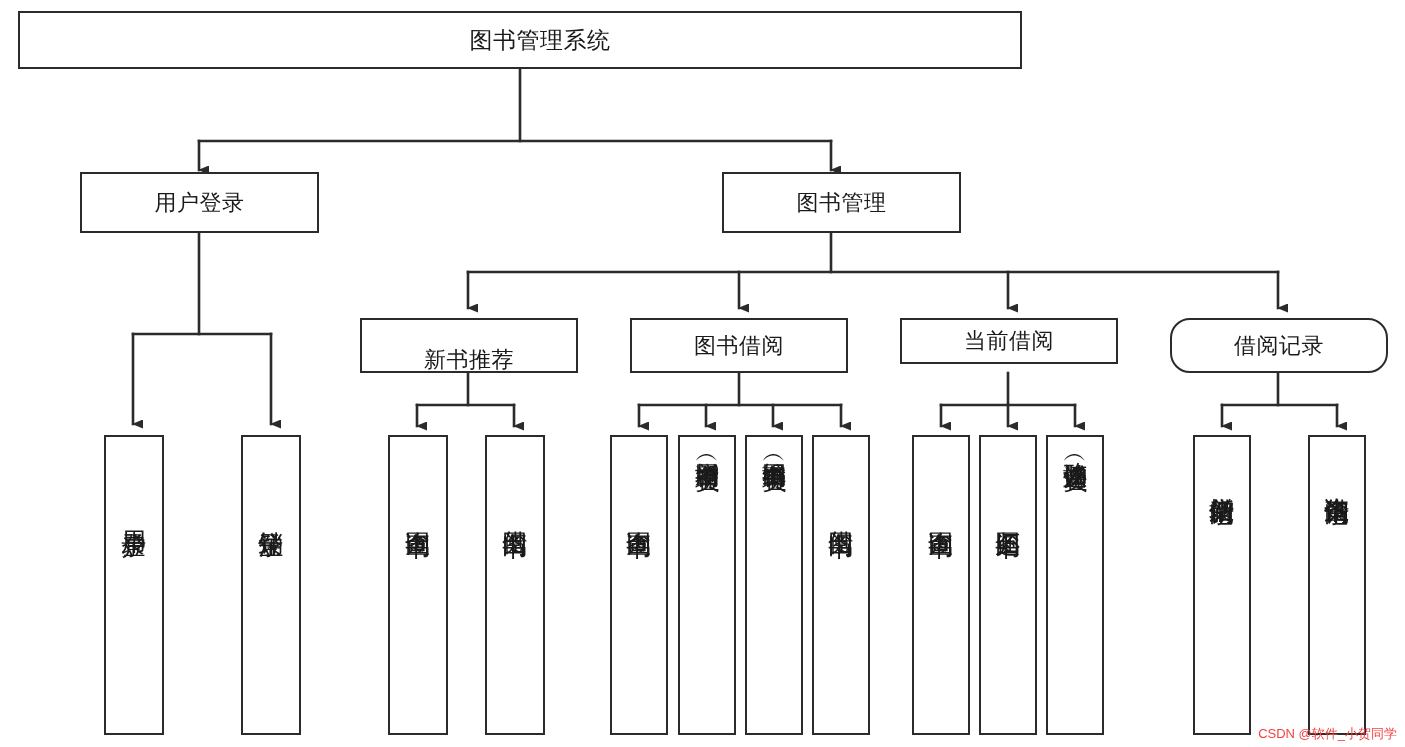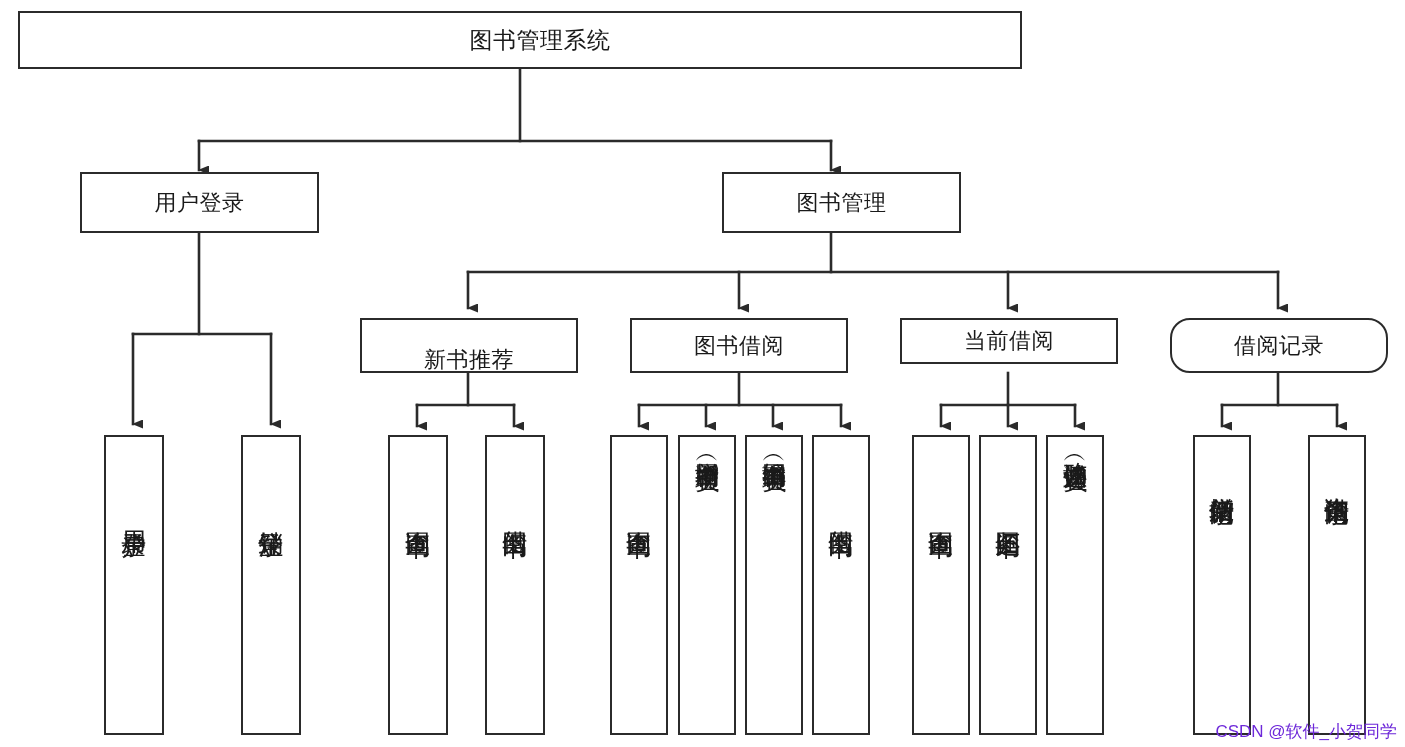--- a/index.html
+++ b/index.html
@@ -65,22 +65,22 @@
     letter-spacing: 1px;
   }
   .node-v.tall-text .node-label {
     font-size: 24px;
     line-height: 1.02;
   }
   #watermark {
     position: absolute;
     right: 8px;
     bottom: 4px;
-    font-size: 17px;
-    color: #6d28d9;
+    font-size: 13px;
+    color: #ef4444;
     white-space: pre;
     user-select: none;
   }
 </style>
 </head>
 <body>
 
 <div id="diagram-root">
 
   <svg id="connector-layer" viewBox="0 0 1405 747" width="1405" height="747" xmlns="http://www.w3.org/2000/svg">

